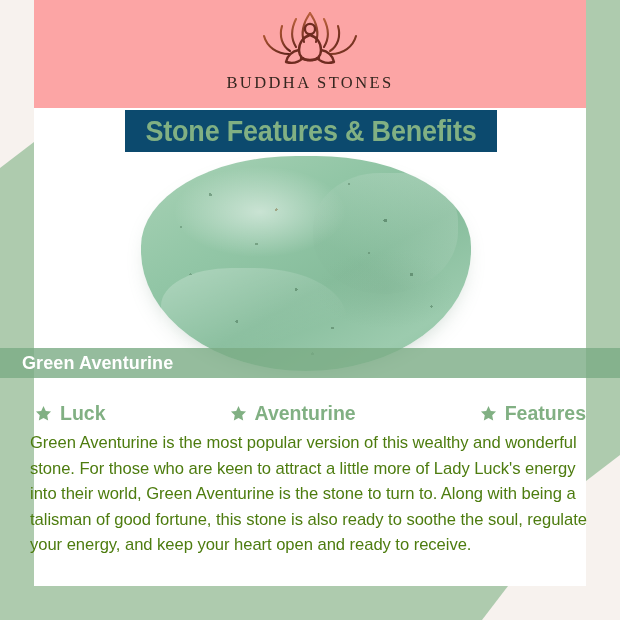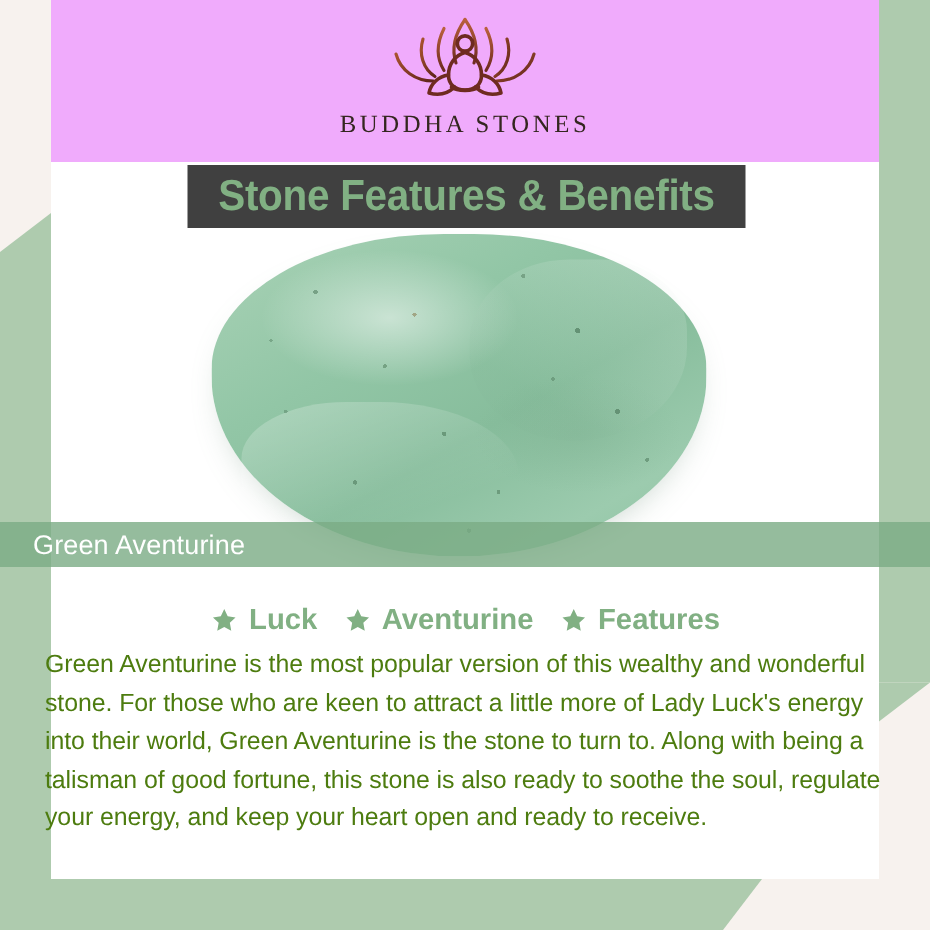--- a/index.html
+++ b/index.html
@@ -92,21 +92,21 @@
     background: #ffffff;
   }
 
   
   .header {
     position: absolute;
     left: 34px;
     top: 0;
     width: 552px;
     height: 108px;
-    background: #f0abfc;
+    background: #fca5a5;
     display: flex;
     flex-direction: column;
     align-items: center;
     justify-content: flex-start;
   }
   .logo-mark {
     margin-top: 6px;
     width: 118px;
     height: 66px;
     display: block;
@@ -121,21 +121,21 @@
     white-space: nowrap;
   }
 
   
   .title-banner {
     position: absolute;
     left: 125px;
     top: 110px;
     width: 372px;
     height: 42px;
-    background: #404040;
+    background: #0c4a6e;
     display: flex;
     align-items: center;
     justify-content: center;
   }
   .title-text {
     font-size: 29px;
     font-weight: bold;
     color: #81b083;
     letter-spacing: -0.2px;
     transform: scaleX(0.93);
@@ -212,36 +212,36 @@
     top: 348px;
     width: 620px;
     height: 30px;
     background: rgba(122,171,132,0.80);
     display: flex;
     align-items: center;
   }
   .name-text {
     margin-left: 22px;
     font-size: 18px;
-    font-weight: normal;
+    font-weight: bold;
     color: #ffffff;
     letter-spacing: 0.1px;
     white-space: nowrap;
   }
 
   
   .benefits {
     position: absolute;
     left: 34px;
     top: 402px;
     width: 552px;
     display: flex;
     align-items: center;
-    justify-content: center;
-    gap: 17px;
+    justify-content: space-between;
+    gap: 32px;
   }
   .benefit {
     display: flex;
     align-items: center;
     gap: 7px;
   }
   .star-icon {
     display: block;
     width: 19px;
     height: 19px;

